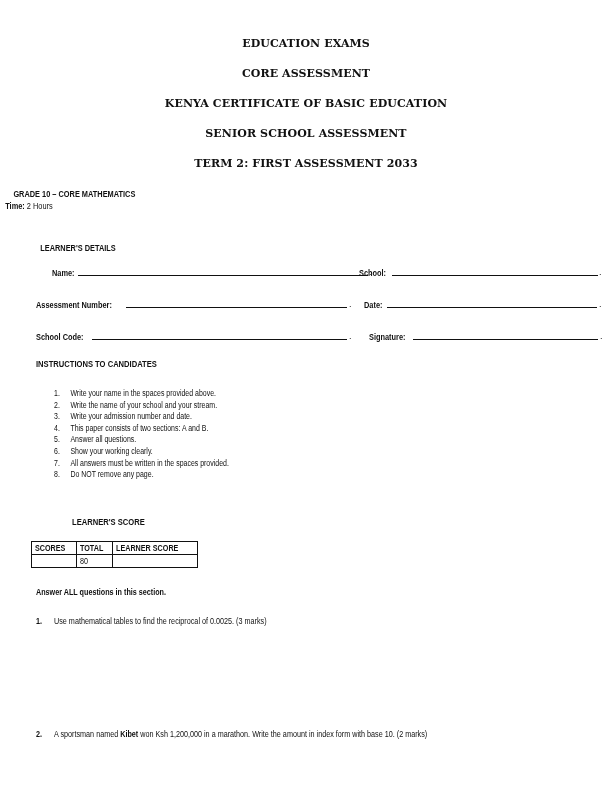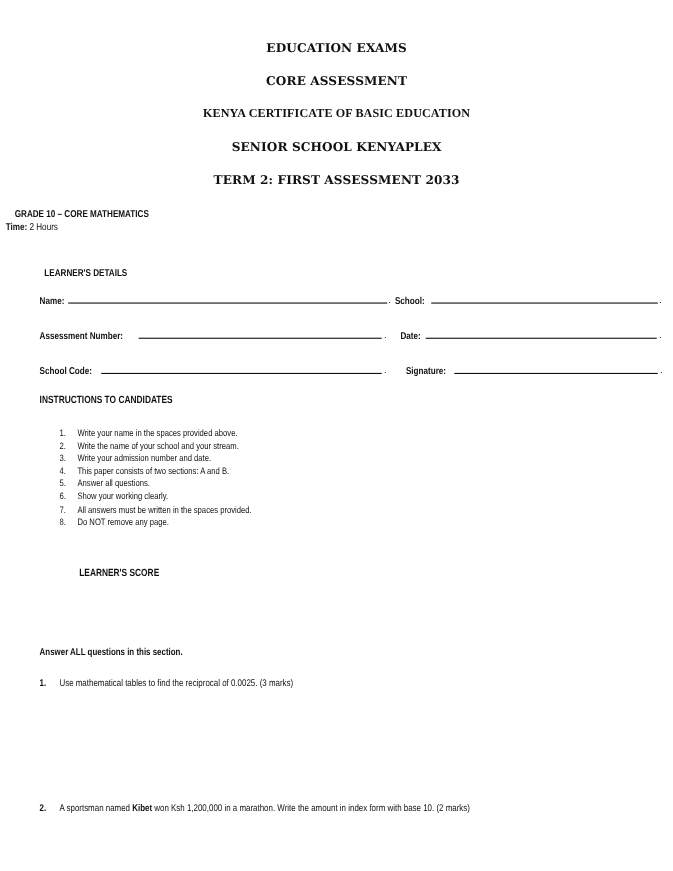--- a/index.html
+++ b/index.html
@@ -62,36 +62,36 @@
       position: absolute; left: 36px; font-family: "Liberation Sans", sans-serif;
       font-size: 8.8px; white-space: nowrap; transform: scaleX(0.82); transform-origin: left top;
     }
     .question .qnum { display: inline-block; width: 22px; font-weight: bold; }
   </style>
 </head>
 <body>
 
 <p class="serif-bold" style="top:37px;">EDUCATION EXAMS</p>
 <p class="serif-bold" style="top:67px;">CORE ASSESSMENT</p>
-<p class="serif-bold" style="top:97px;font-family:Liberation Serif, serif;">KENYA CERTIFICATE OF BASIC EDUCATION</p>
-<p class="serif-bold" style="top:127px;">SENIOR SCHOOL KENYAPLEX</p>
+<p class="serif-bold" style="top:97px;">KENYA CERTIFICATE OF BASIC EDUCATION</p>
+<p class="serif-bold" style="top:127px;">SENIOR SCHOOL ASSESSMENT</p>
 <p class="serif-bold" style="top:157px;">TERM 2: FIRST ASSESSMENT 2033</p>
 
 <div class="center-cond bold" style="top:189px;">
   <span class="inner">GRADE 10 – CORE MATHEMATICS</span>
 </div>
 <div class="center-cond" style="top:201px;">
   <span class="inner"><b>Time:</b><span> 2 Hours</span></span>
 </div>
 <div class="center-cond bold" style="top:243px;padding-left:32px;">
   <span class="inner">LEARNER'S DETAILS</span>
 </div>
 
 <div class="field-row" style="top:264px;">
-  <div class="field" style="left:0; width:320px;">
+  <div class="field" style="left:16px; width:320px;">
     <span class="label">Name:</span>
     <span class="line" style="left:26px; width:290px;"></span>
     <span class="dot" style="left:317px;">.</span>
   </div>
   <div class="field" style="left:323px; width:243px;">
     <span class="label">School:</span>
     <span class="line" style="left:33px; width:206px;"></span>
     <span class="dot" style="left:240px;">.</span>
   </div>
 </div>
@@ -130,20 +130,30 @@
   <li><span class="num">4.</span><span>This paper consists of two sections: A and B.</span></li>
   <li><span class="num">5.</span><span>Answer all questions.</span></li>
   <li><span class="num">6.</span><span>Show your working clearly.</span></li>
   <li><span class="num">7.</span><span>All answers must be written in the spaces provided.</span></li>
   <li><span class="num">8.</span><span>Do NOT remove any page.</span></li>
 </ol>
 
 <div class="heading" style="left:72px; top:516px;">LEARNER'S SCORE</div>
 <table class="score">
   <tbody>
+      <tr>
+    <th style="width:38px;"><span class="sq">SCORES</span></th>
+    <th style="width:22px;"><span class="sq">TOTAL</span></th>
+    <th style="width:69px;"><span class="sq">LEARNER SCORE</span></th>
+  </tr>
+  <tr>
+    <td><span class="sq"></span></td>
+    <td><span class="sq">80</span></td>
+    <td><span class="sq"></span></td>
+  </tr>
 </tbody>
   </table>
 
 <div class="heading" style="left:36px; top:587px; font-size:9px;">Answer ALL questions in this section.</div>
 
 <div class="question" style="top:616px;">
   <span class="qnum">1.</span><span>Use mathematical tables to find the reciprocal of 0.0025. (3 marks)</span>
 </div>
 
 <div class="question" style="top:729px;">

